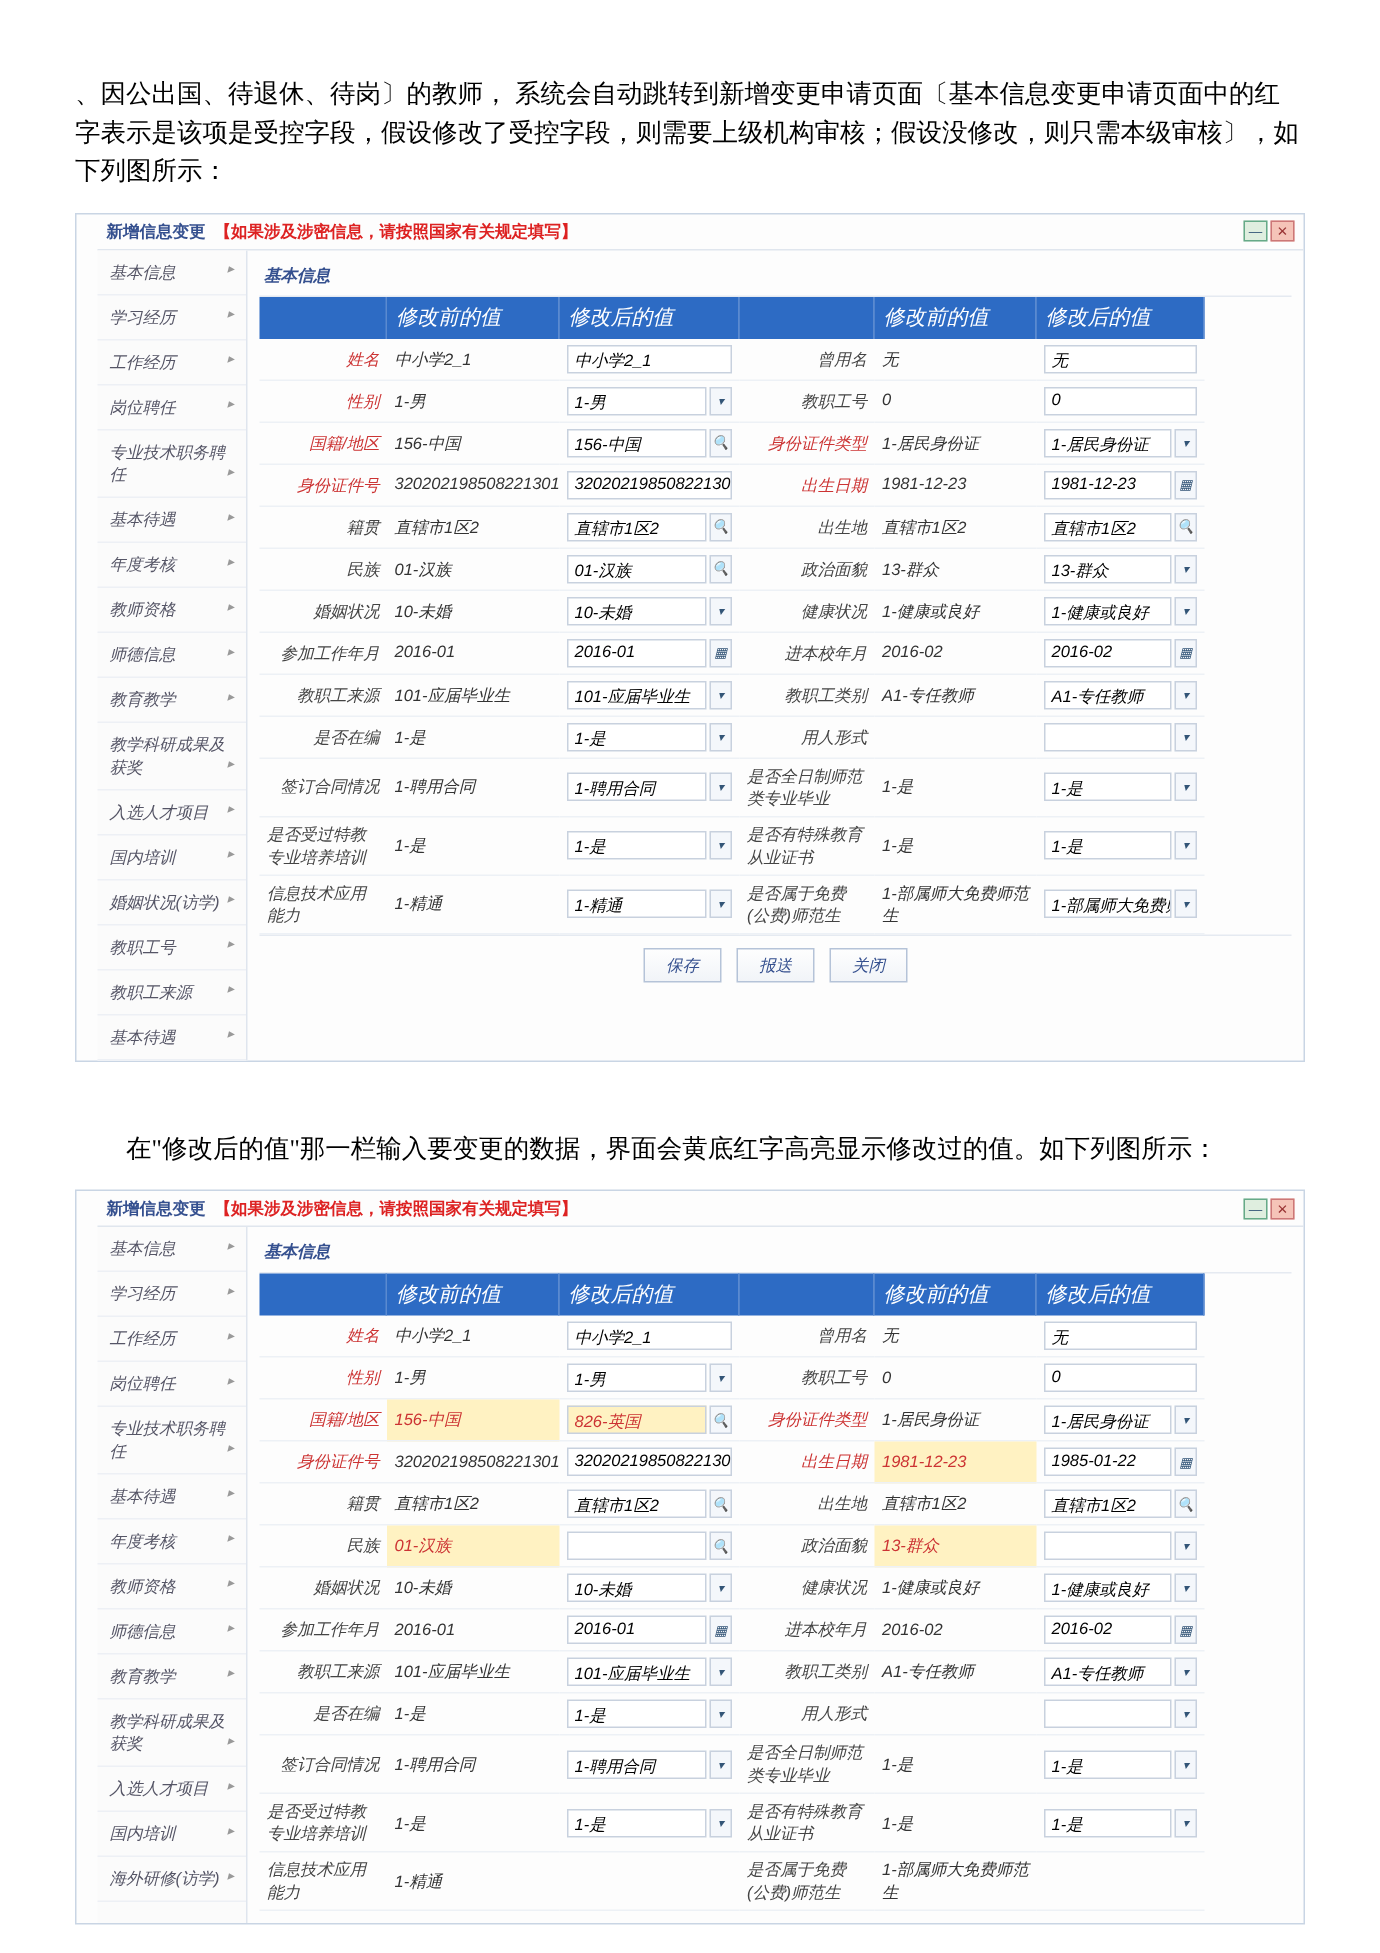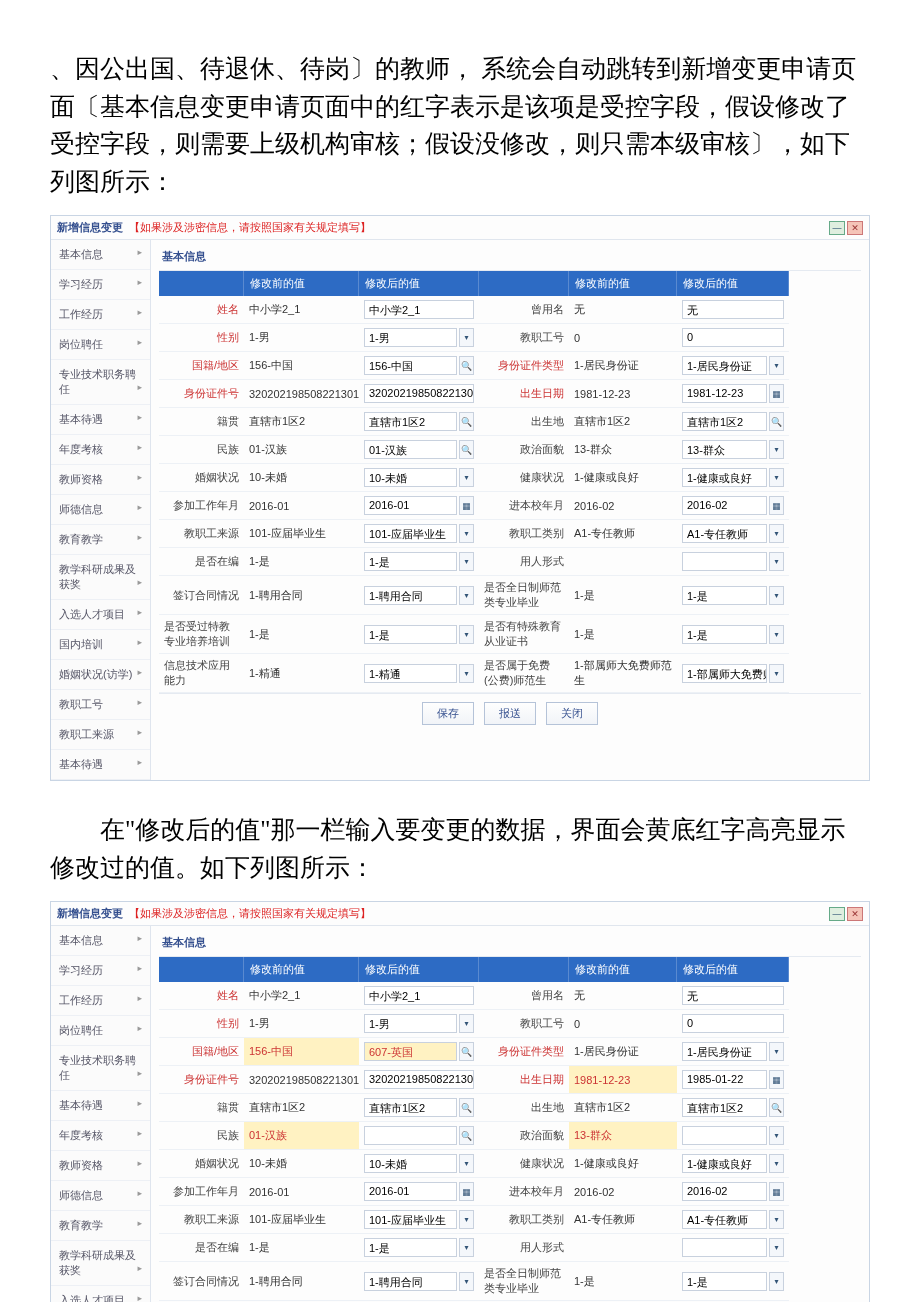--- a/index.html
+++ b/index.html
@@ -1,35 +1,35 @@
 <!DOCTYPE html>
 <html><head>
 <meta charset="utf-8">
 <style>
   * { box-sizing: border-box; margin: 0; padding: 0; }
   body { font-family: "Microsoft YaHei", SimSun, sans-serif; background: #fff; width: 920px; margin: 0 auto; padding: 40px 50px 60px; font-size: 13px; }
-  .doc-text { font-family: SimSun, serif; font-size: 25px; color: #000; line-height: 1.5; margin: 10px 0 15px; }
+  .doc-text { font-family: SimSun, serif; font-size: 17px; color: #000; line-height: 1.5; margin: 10px 0 15px; }
   .indent { text-indent: 2em; }
   .watermark { position: absolute; font-size: 48px; color: #eee; z-index: -1; left: 220px; top: 630px; letter-spacing: 2px; font-family: Arial; }
-  .panel { border: 1px solid #c9d5e4; background: #fdfdfd; margin: 8px 0 30px; font-size: 11px; }
+  .panel { border: 1px solid #c9d5e4; background: #fdfdfd; margin: 8px 0 45px; font-size: 11px; padding-left: 14px; }
   .panel-title { display: flex; align-items: center; justify-content: space-between; padding: 4px 6px; border-bottom: 1px solid #e0e6ee; }
   .panel-title-left { display: flex; align-items: center; gap: 6px; }
   .panel-title-text { color: #35508f; font-weight: bold; }
-  .panel-title-hint { color: #d22; font-weight: normal; }
+  .panel-title-hint { color: #d22; font-weight: bold; }
   .winbtns { display: flex; gap: 2px; }
   .winbtn { width: 16px; height: 14px; border: 1px solid #6a8; background: #dfeedf; display: flex; align-items: center; justify-content: center; font-size: 9px; color: #357; cursor: pointer; }
   .winbtn.close { background: #f5c4b8; border-color: #c77; color: #933; }
-  .panel-body { display: flex; min-height: 340px; }
+  .panel-body { display: flex; min-height: 340px; font-style: italic; }
   .sidebar { width: 100px; border-right: 1px solid #dfe5ee; background: #fbfbfb; }
   .sideitem { padding: 7px 8px; border-bottom: 1px solid #edf0f5; color: #556; cursor: pointer; font-size: 11px; }
   .sideitem::after { content: "▸"; float: right; color: #999; font-size: 9px; }
   .content { flex: 1; padding: 4px 8px 8px; }
   .section-title { color: #35508f; font-weight: bold; padding: 5px 3px 6px; }
   .grid { display: grid; grid-template-columns: 85px 115px 120px 90px 108px 112px; border-top: 1px solid #e5eaf1; }
-  .hdr { background: #2d6bc4; color: #fff; font-weight: 500; padding: 5px 6px; font-size: 11px; border-right: 1px solid #5a8ad0; }
+  .hdr { background: #2d6bc4; color: #fff; font-weight: 500; padding: 5px 6px; font-size: 14px; border-right: 1px solid #5a8ad0; }
   .hdr.blank { background: #2d6bc4; }
   .cell { padding: 4px 5px; border-bottom: 1px solid #edf1f6; display: flex; align-items: center; }
   .lbl { justify-content: flex-end; color: #444; }
   .lbl.red { color: #c33; }
   .val { color: #333; }
   .val.hl { background: #fff2c2; color: #c33; }
   .inp { display: flex; align-items: center; gap: 2px; width: 100%; }
   .tbox { flex: 1; border: 1px solid #c8d1de; background: #fff; padding: 2px 4px; height: 19px; font-size: 11px; overflow: hidden; white-space: nowrap; }
   .tbox.hl { background: #fff2c2; color: #c33; }
   .ddarrow, .magnify, .calendar { width: 15px; height: 19px; border: 1px solid #c8d1de; background: #f4f7fb; display: flex; align-items: center; justify-content: center; font-size: 8px; color: #357; cursor: pointer; }
@@ -365,21 +365,21 @@
           <div class="cell val">0</div>
           <div class="cell">
             <div class="inp">
               <div class="tbox">0</div>
             </div>
           </div>
           <div class="cell lbl red">国籍/地区</div>
           <div class="cell val hl">156-中国</div>
           <div class="cell">
             <div class="inp">
-              <div class="tbox hl">607-英国</div>
+              <div class="tbox hl">826-英国</div>
               <div class="magnify"></div>
             </div>
           </div>
           <div class="cell lbl red">身份证件类型</div>
           <div class="cell val">1-居民身份证</div>
           <div class="cell">
             <div class="inp">
               <div class="tbox">1-居民身份证</div>
               <div class="ddarrow"></div>
             </div>

